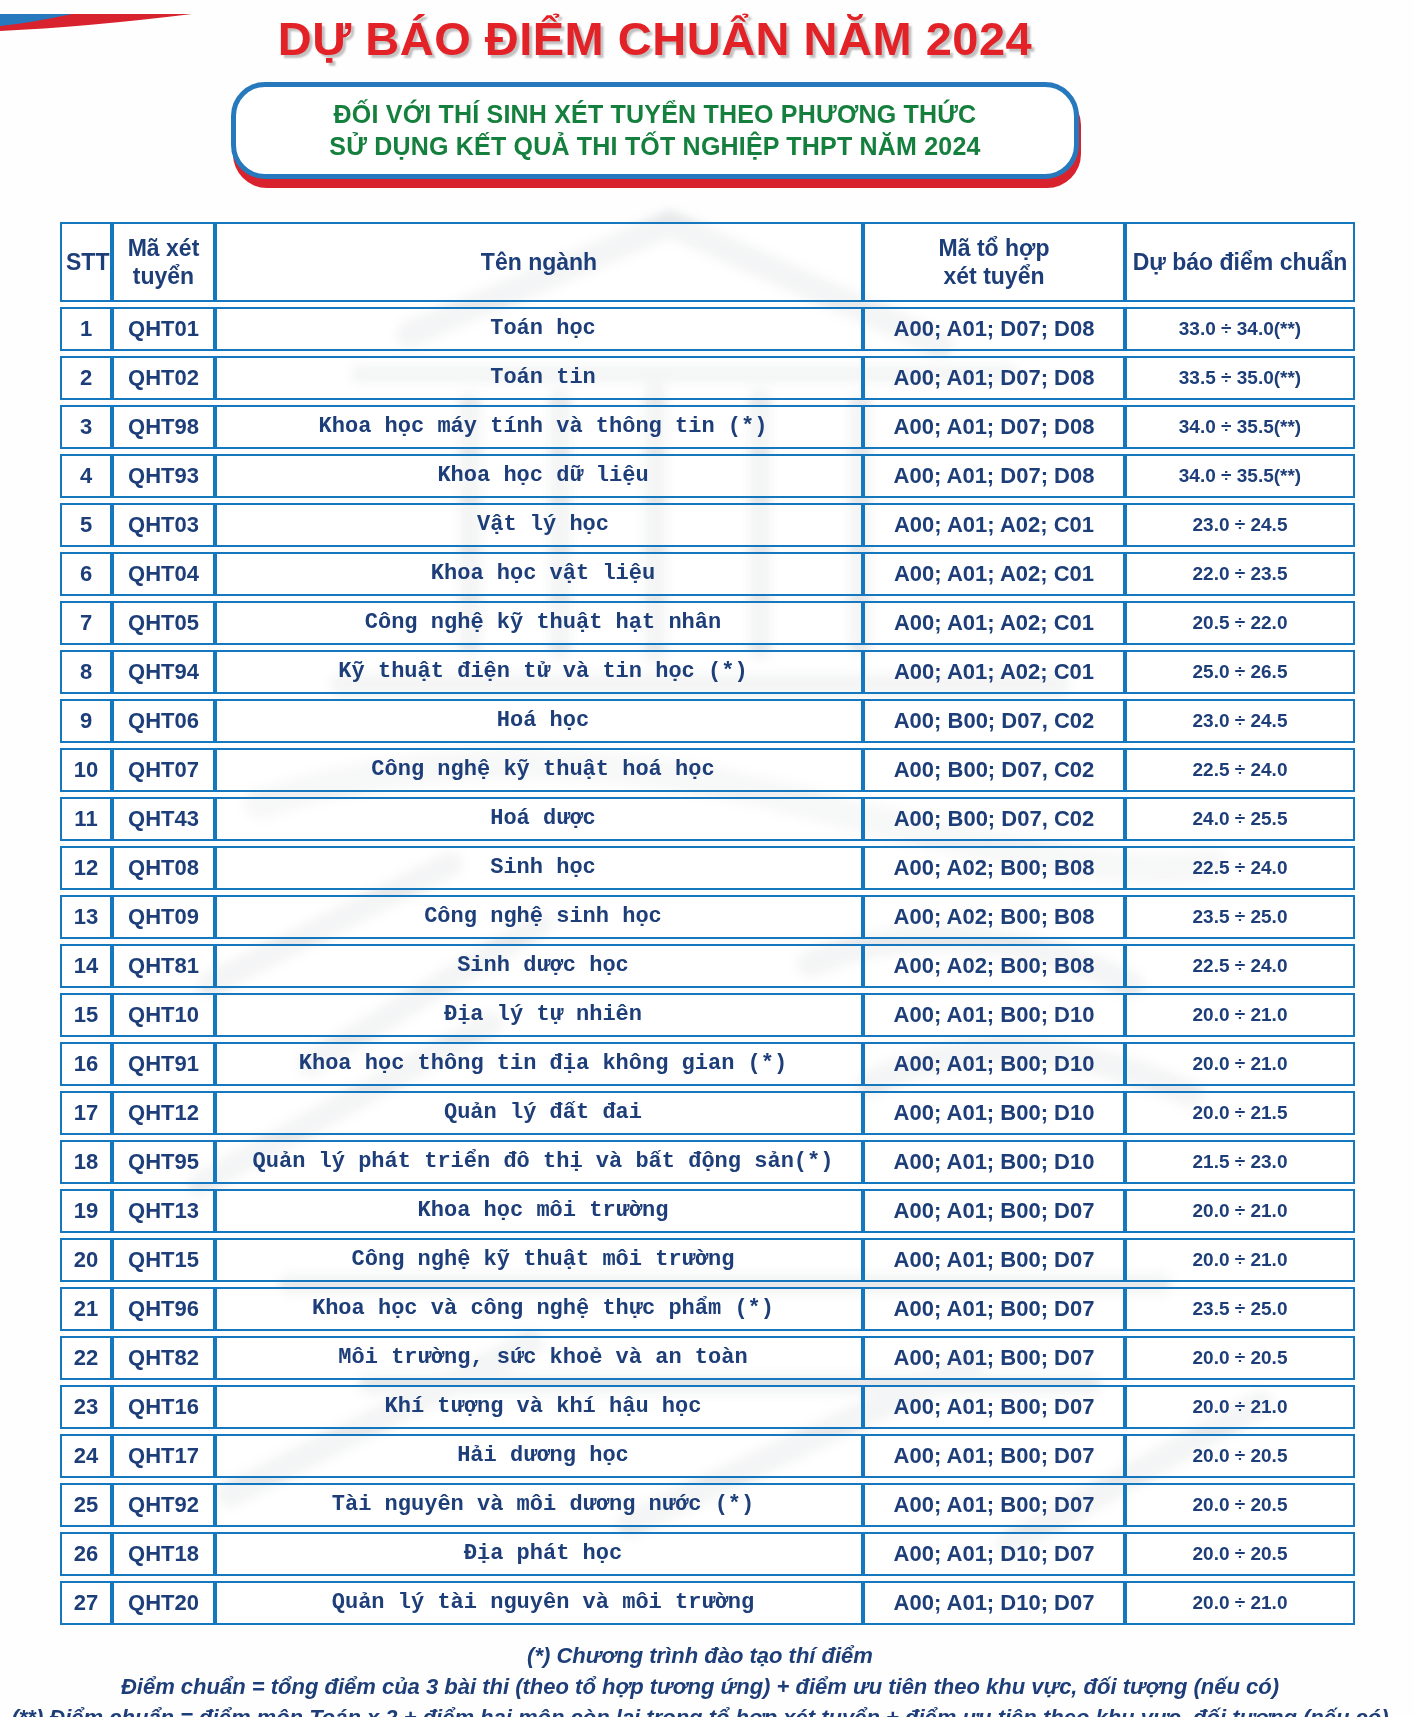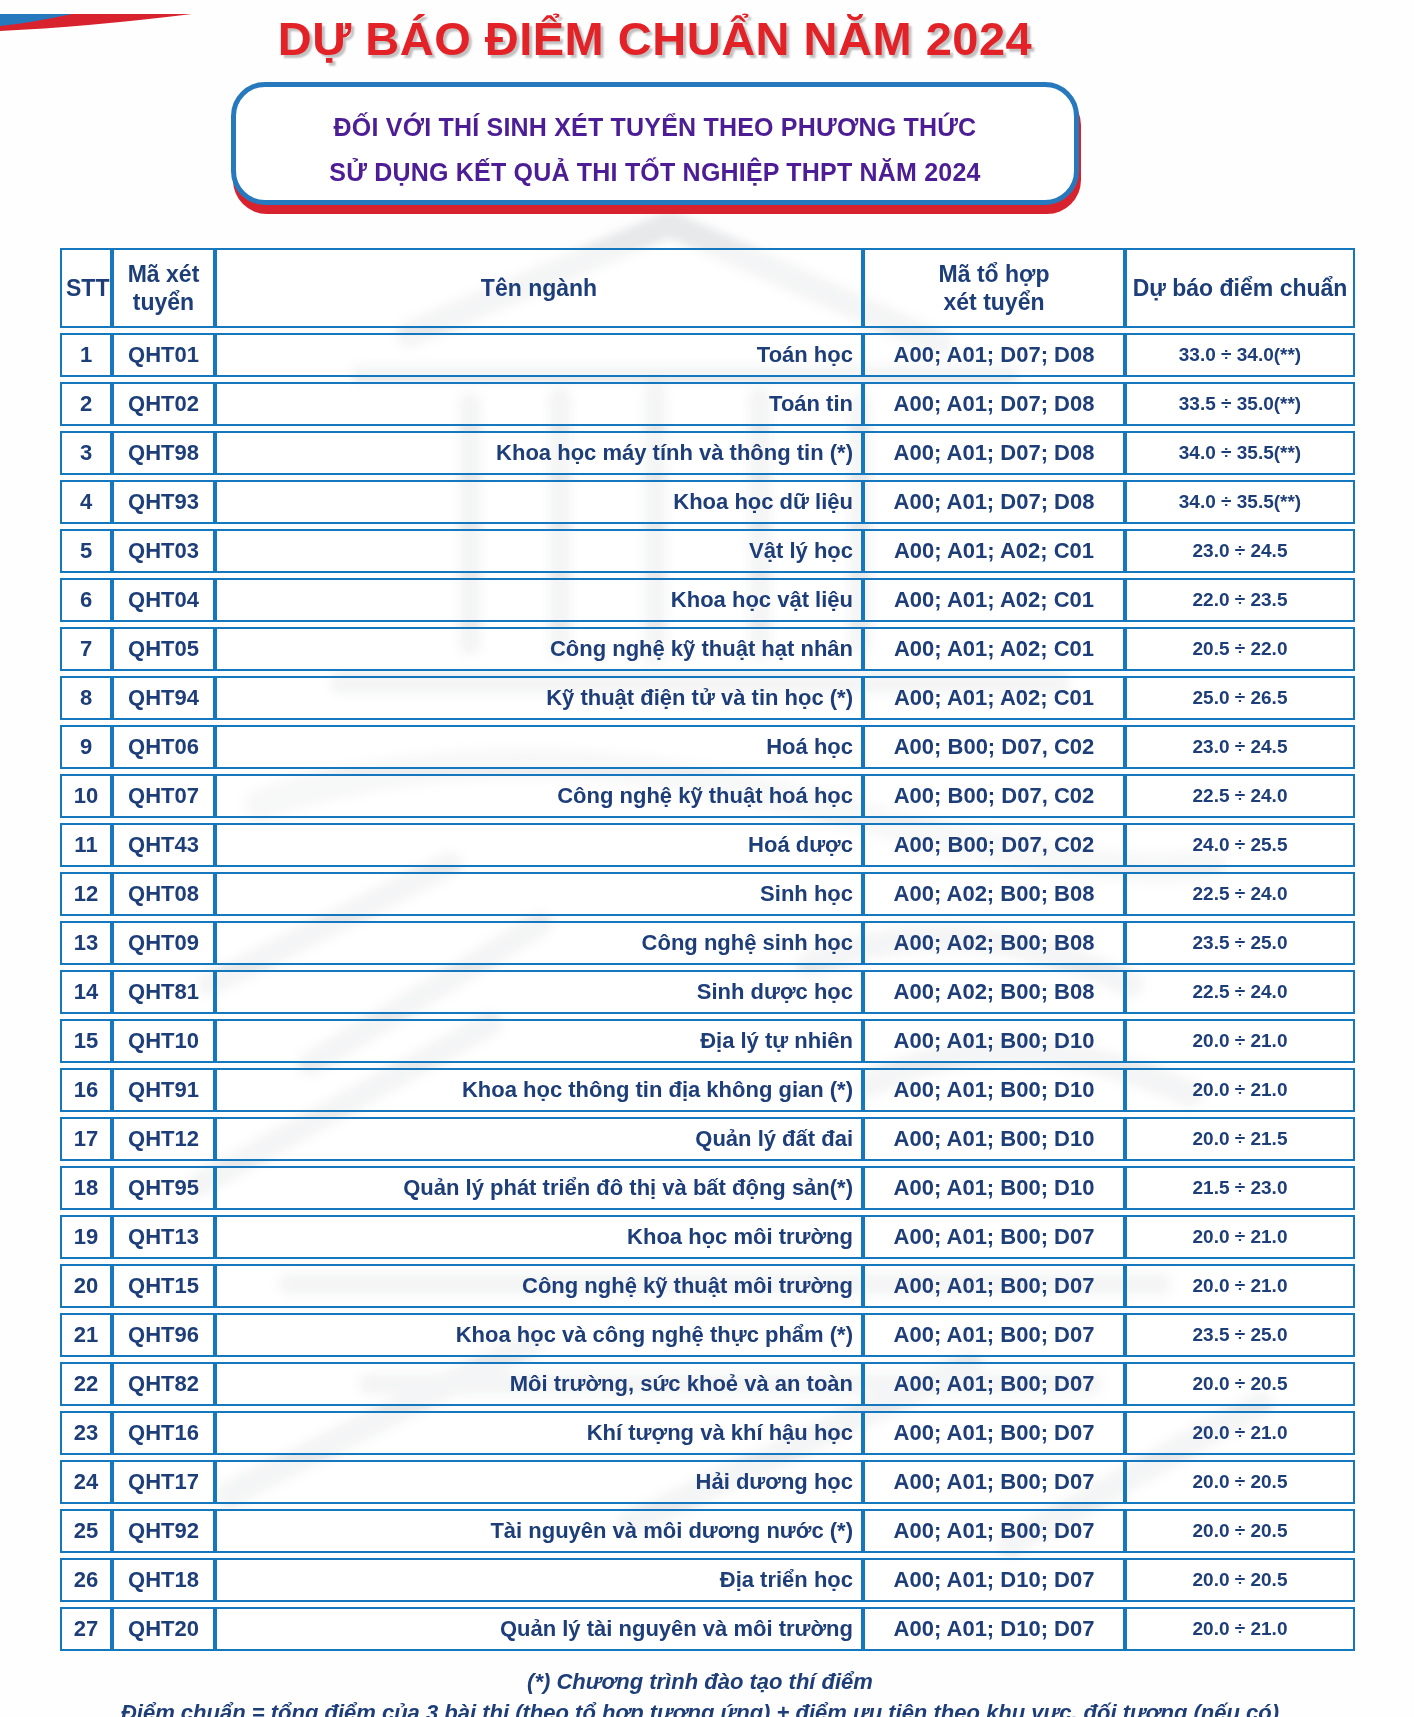--- a/index.html
+++ b/index.html
@@ -28,21 +28,21 @@
 
   .subtitle-box{
     position:relative;
     width:810px;margin:18px auto 0 auto;
     background:#ffffff;
     border:5px solid #2779bd;border-radius:34px;
     box-shadow:2px 9px 0 #d8232f;
     padding:11px 14px 12px 14px;
   }
   .subtitle-box div{
-    color:#4c1d95;font-weight:bold;font-size:25px;line-height:32px;letter-spacing:.2px;margin-top:13px;
+    color:#15803d;font-weight:bold;font-size:25px;line-height:32px;letter-spacing:.2px;
   }
 
   table.scores{
     position:relative;z-index:2;
     margin:38px 16px 0 60px;
     width:1295px;
     border-collapse:separate;border-spacing:0 5px;
     table-layout:fixed;
   }
   th,td{
@@ -53,21 +53,21 @@
   }
   th{
     font-size:23px;font-weight:600;line-height:28px;
     padding:10px 4px;text-align:center;
   }
   th .wrap{display:block;width:130px;margin:0 auto;}
   td{
     font-size:22px;font-weight:600;line-height:26px;
     padding:7px 8px;text-align:center;
   }
-  td.c-name{text-align:right;padding-left:16px;}
+  td.c-name{text-align:center;padding-left:16px;font-family:Liberation Mono, monospace;}
   td.c-score{font-size:19px;}
 
   .notes{
     position:relative;z-index:2;
     margin-top:10px;width:1400px;text-align:center;
     color:#1d3e78;font-weight:bold;font-style:italic;
     font-size:22px;line-height:31px;
   }
 </style>
 </head>
@@ -299,21 +299,21 @@
         <tr>
       <td class="c-stt">25</td>
       <td class="c-code">QHT92</td>
       <td class="c-name">Tài nguyên và môi dương nước (*)</td>
       <td class="c-combo">A00; A01; B00; D07</td>
       <td class="c-score">20.0 ÷ 20.5</td>
     </tr>
         <tr>
       <td class="c-stt">26</td>
       <td class="c-code">QHT18</td>
-      <td class="c-name">Địa triển học</td>
+      <td class="c-name">Địa phát học</td>
       <td class="c-combo">A00; A01; D10; D07</td>
       <td class="c-score">20.0 ÷ 20.5</td>
     </tr>
         <tr>
       <td class="c-stt">27</td>
       <td class="c-code">QHT20</td>
       <td class="c-name">Quản lý tài nguyên và môi trường</td>
       <td class="c-combo">A00; A01; D10; D07</td>
       <td class="c-score">20.0 ÷ 21.0</td>
     </tr>

